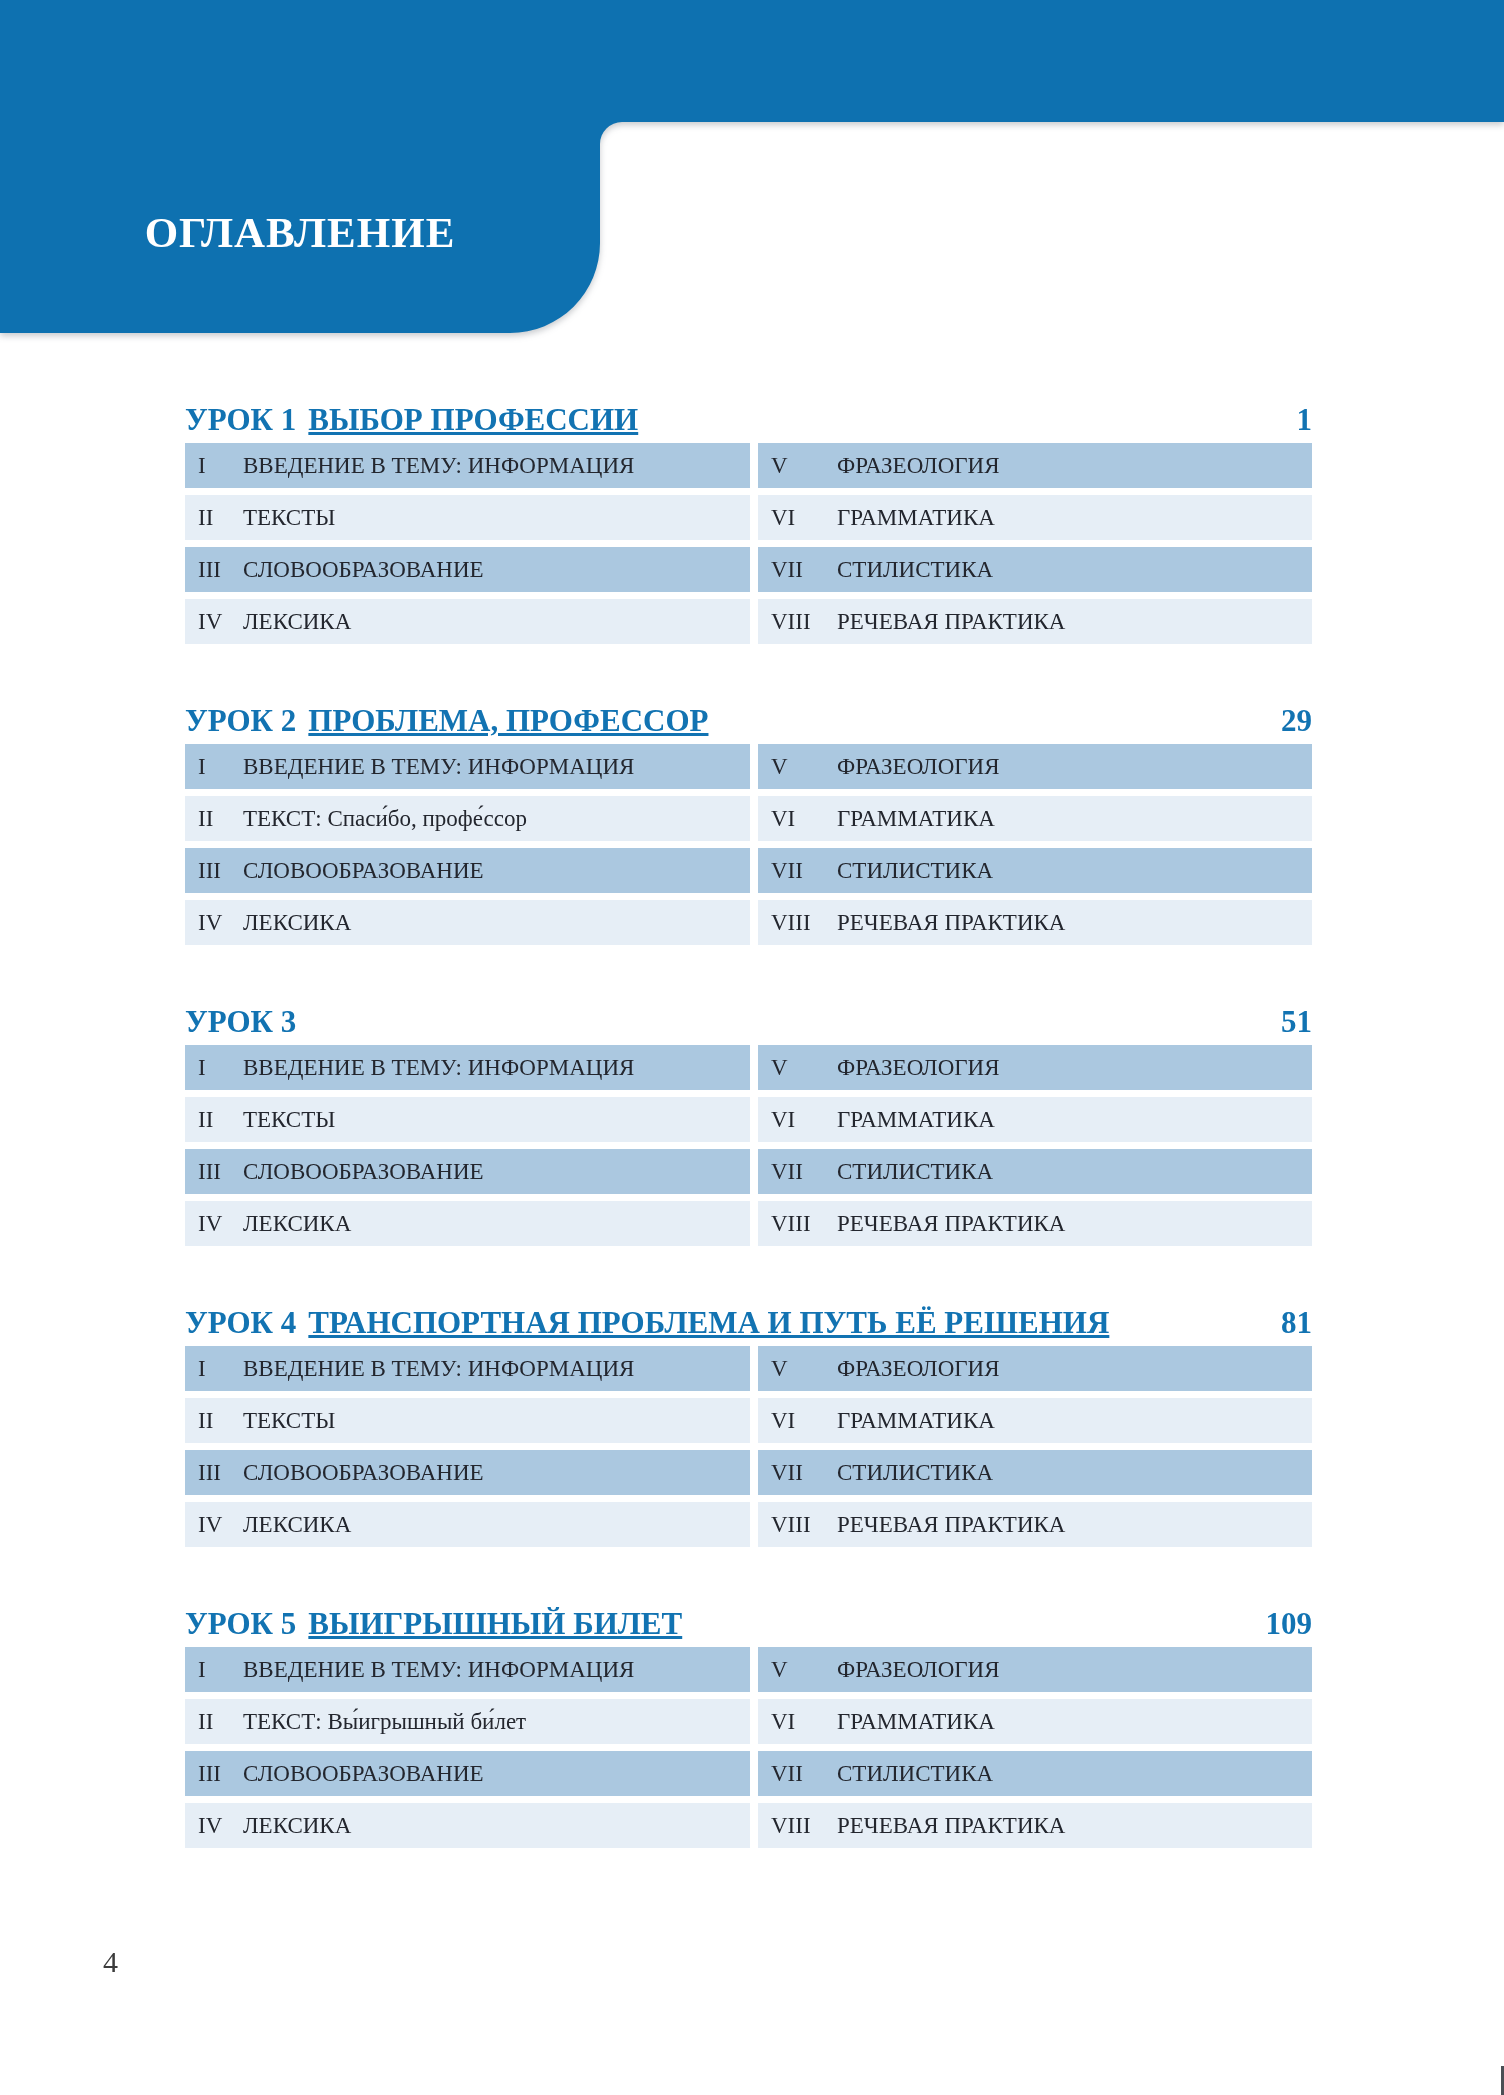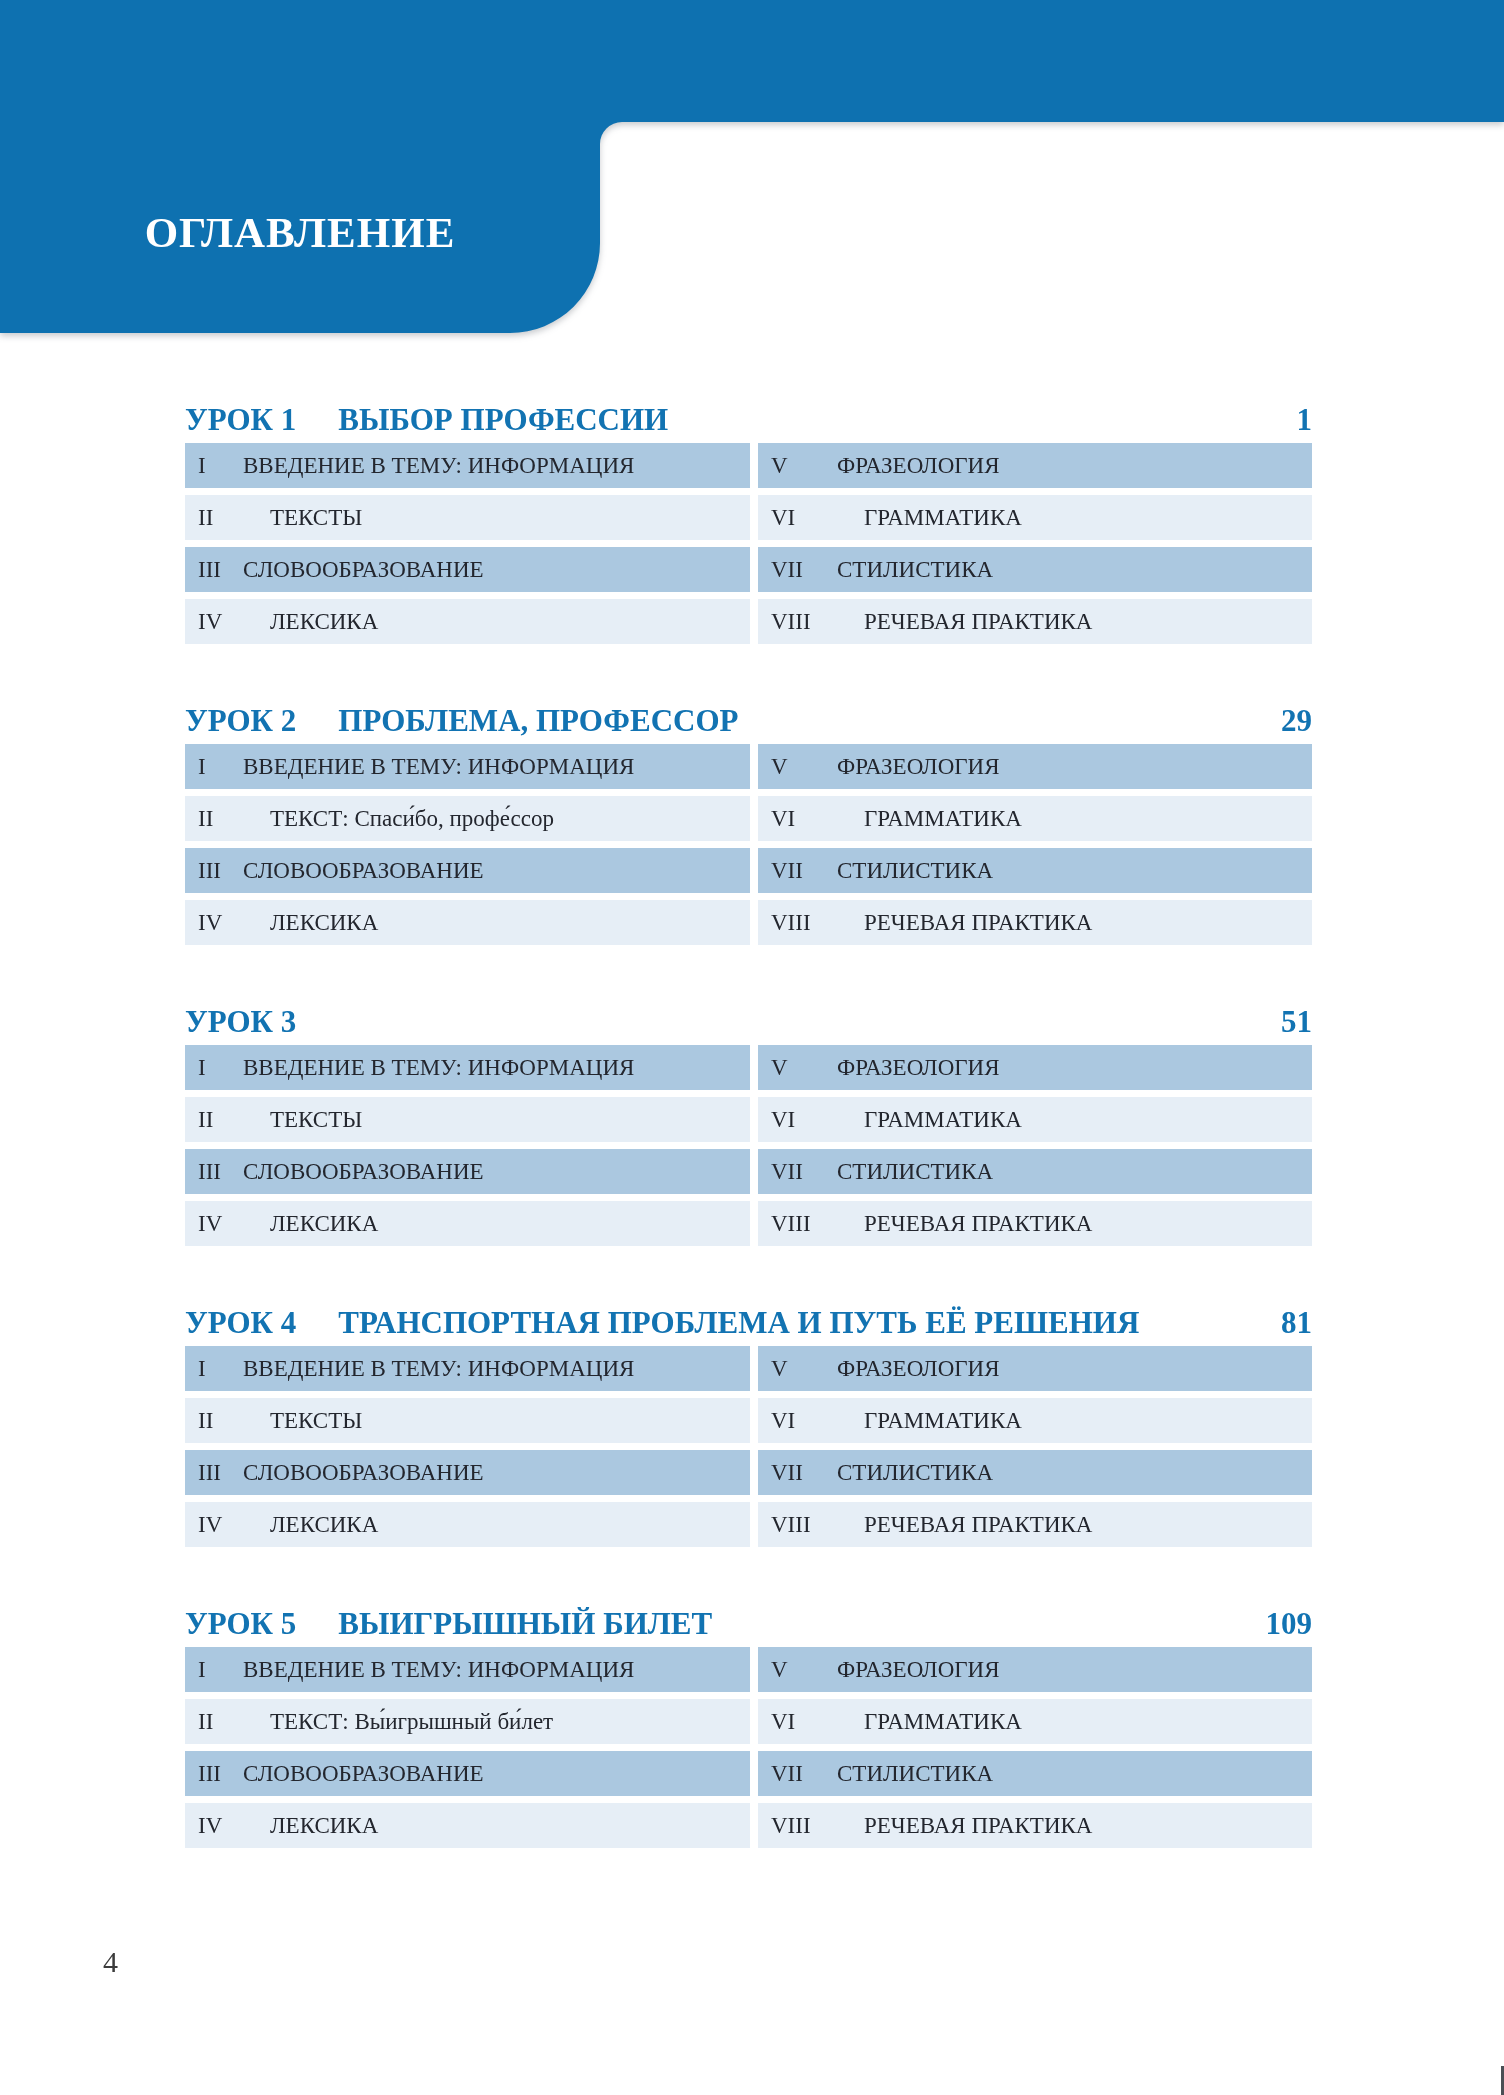--- a/index.html
+++ b/index.html
@@ -31,29 +31,29 @@
   .content{
     position:absolute; left:185px; top:397px; width:1127px;
   }
   .lesson{ margin-bottom:54px; }
   .lesson-heading{
     height:46px; display:flex; align-items:center;
     color:var(--heading-blue,#1273b2);
     font-size:31px; font-weight:bold; line-height:34px;
     white-space:nowrap;
   }
-  .lesson-title{ margin-left:42px; }
+  .lesson-title{ margin-left:12px;text-decoration:underline; }
   .lesson-page{ margin-left:auto; }
   .lesson-table{ width:1127px; }
   .trow{
     display:flex; gap:8px; height:45px; margin-bottom:7px;
   }
   .trow:last-child{ margin-bottom:10px; }
   .trow.dark .cell{ background:var(--row-dark,#abc8e0); }
-  .trow.light .cell{ background:var(--row-light,#e6eef6);gap:27px; }
+  .trow.light .cell{ background:var(--row-light,#e6eef6); }
   .cell{
     display:flex; align-items:center;
     padding-left:13px; box-sizing:border-box;
     color:var(--row-ink,#23262e);
     font-size:23px; line-height:1;
   }
   .cell-left{ width:565px; flex:none; }
   .cell-right{ flex:1; }
   .num{ flex:none; width:45px; }
   .cell-right .num{ width:66px; }

